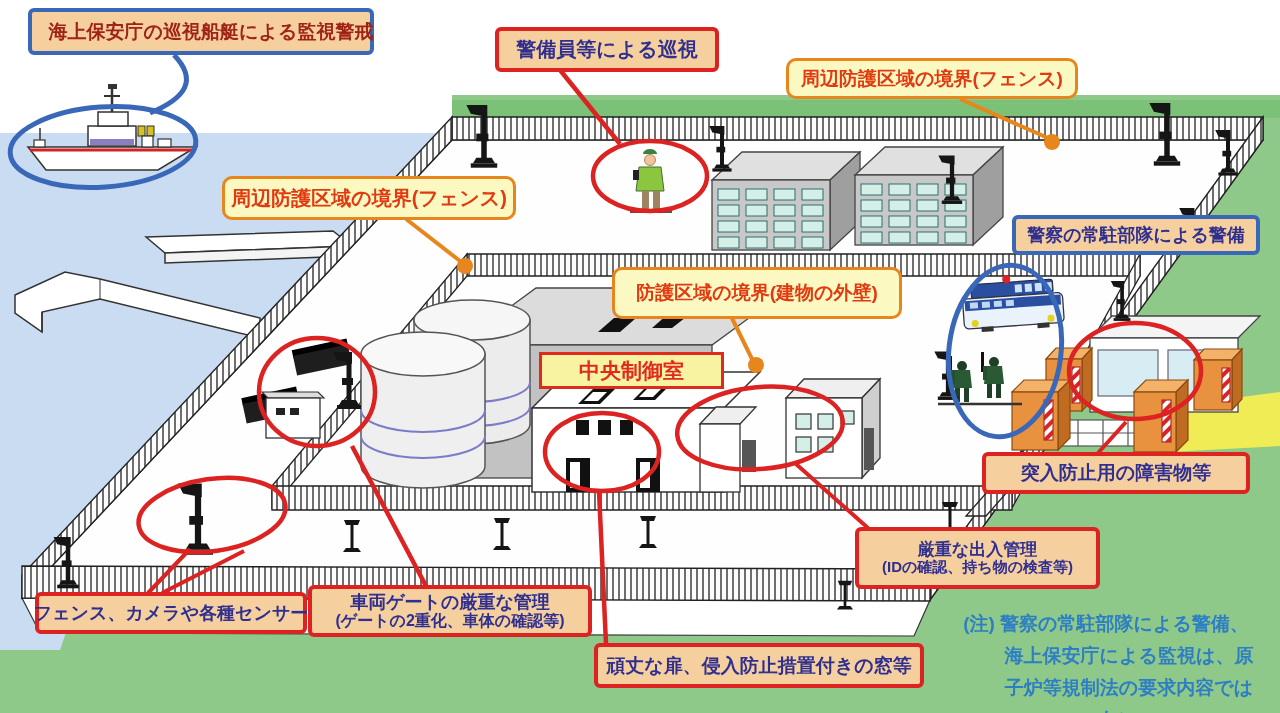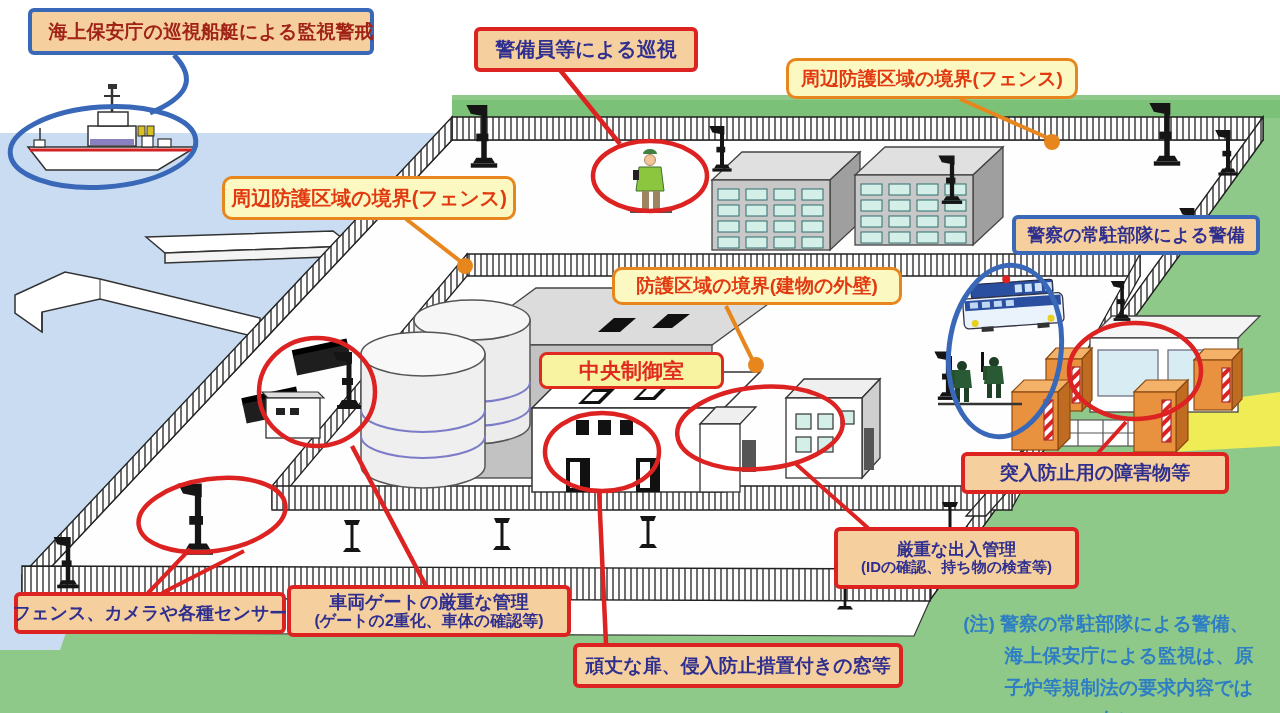--- a/index.html
+++ b/index.html
@@ -3,24 +3,24 @@
 <meta charset="utf-8">
 <style>
   html,body{margin:0;padding:0;background:#fff;width:1280px;height:713px;overflow:hidden;
     font-family:"Liberation Sans","DejaVu Sans",sans-serif;}
   #stage{position:relative;width:1280px;height:713px;}
   #scene{position:absolute;left:0;top:0;}
   .lbl{position:absolute;box-sizing:border-box;display:flex;align-items:center;justify-content:center;
     flex-direction:column;text-align:center;font-weight:bold;border-radius:10px;line-height:1.12;
     white-space:nowrap;z-index:5;}
   .lbl.orange{background:#FBF8C2;border:3px solid #E8861E;color:#E23A10;}
-  .lbl.redbox{background:#F6CF9E;border:4px solid #DD2222;color:#2F2F8F;border-radius:6px;}
+  .lbl.redbox{background:#F6CF9E;border:4px solid #DD2222;color:#2F2F8F;border-radius:6px;margin-left:21px;}
   .lbl.bluebox{background:#F6CF9E;border:4px solid #3A68B8;color:#2F2F8F;border-radius:6px;}
   .lbl.darkred{color:#A02318;padding-left:20px;}
-  .lbl.ctrl{background:#F7F3A0;border:3px solid #E02A20;color:#E02A20;border-radius:8px;}
+  .lbl.ctrl{background:#F7F3A0;border:3px solid #E02A20;color:#E02A20;border-radius:0;}
   .note{position:absolute;color:#2E7EC3;font-weight:bold;font-size:19px;line-height:1.25;
     text-align:center;z-index:5;}
   .note .indent{padding-left:46px;margin-top:8px;}
 </style>
 </head>
 <body>
 
 <div id="stage">
 
 <svg id="scene" width="1280" height="713" viewBox="0 0 1280 713">
@@ -345,21 +345,21 @@
 </svg>
 
 <div class="lbl bluebox darkred" style="left:28px;top:8px;width:346px;height:47px;font-size:19px">海上保安庁の巡視船艇による監視警戒</div>
 
 <div class="lbl redbox" style="left:474px;top:27px;width:224px;height:45px;font-size:20px">警備員等による巡視</div>
 
 <div class="lbl orange" style="left:786px;top:58px;width:292px;height:41px;font-size:19px">周辺防護区域の境界(フェンス)</div>
 
 <div class="lbl orange" style="left:222px;top:176px;width:294px;height:44px;font-size:20px">周辺防護区域の境界(フェンス)</div>
 
-<div class="lbl orange" style="left:612px;top:267px;width:290px;height:38px;font-size:19px">防護区域の境界(建物の外壁)</div>
+<div class="lbl orange" style="left:612px;top:267px;width:290px;height:52px;font-size:19px">防護区域の境界(建物の外壁)</div>
 
 <div class="lbl ctrl" style="left:539px;top:352px;width:185px;height:37px;font-size:21px">中央制御室</div>
 
 <div class="lbl bluebox" style="left:1012px;top:215px;width:248px;height:40px;font-size:18px">警察の常駐部隊による警備</div>
 
 <div class="lbl redbox" style="left:961px;top:452px;width:268px;height:42px;font-size:19px">突入防止用の障害物等</div>
 
 <div class="lbl redbox" style="left:834px;top:527px;width:245px;height:62px;font-size:17px">
   <div>厳重な出入管理</div>
   <div style="font-size:15px">(IDの確認、持ち物の検査等)</div>

